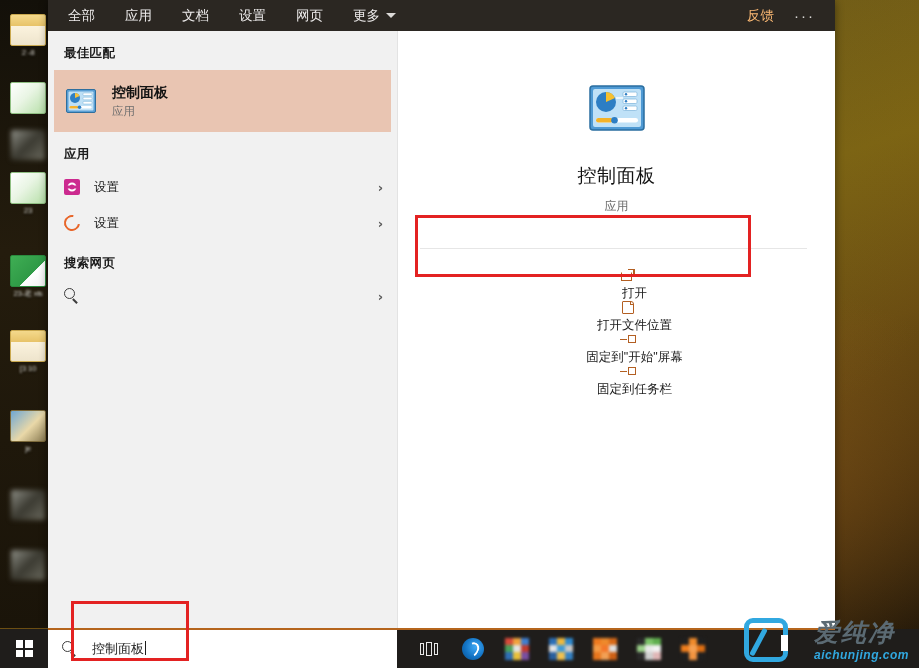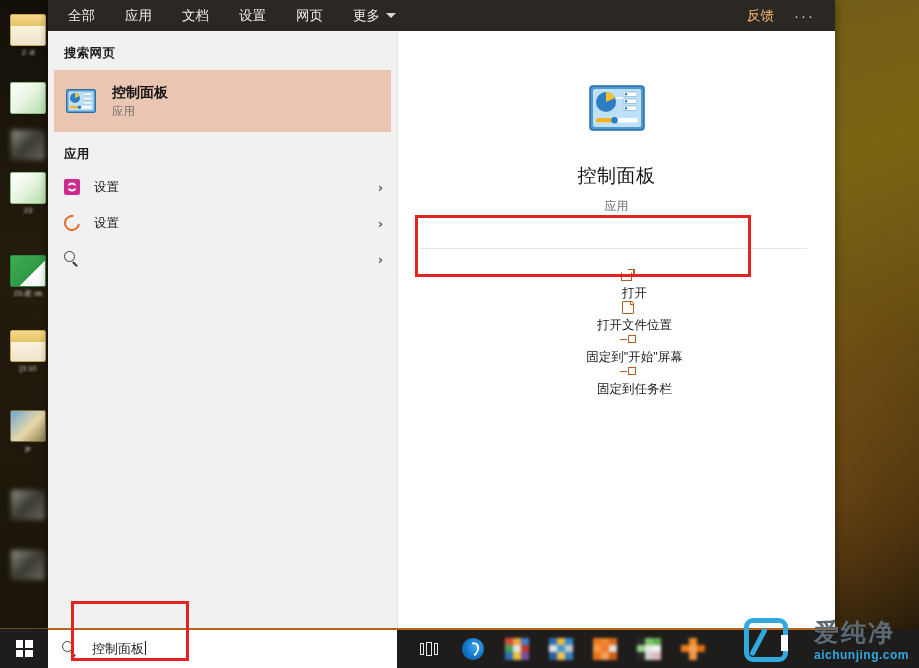--- a/index.html
+++ b/index.html
@@ -189,21 +189,21 @@
     content:"";position:absolute;left:5px;top:4px;width:12px;height:14px;
     border:2.6px solid #ffffff;border-radius:50% 50% 40% 40%;border-bottom-color:transparent;
     border-left-color:transparent;box-sizing:border-box;transform:rotate(28deg);
   }
   .px-ic{width:24px;height:22px;filter:blur(1.6px);display:grid;
     grid-template-columns:repeat(3,1fr);grid-template-rows:repeat(3,1fr);}
   .px-ic i{display:block;}
 
   
   #watermark{
-    position:absolute;right:10px;bottom:6px;display:flex;align-items:center;gap:26px;z-index:50;
+    position:absolute;right:10px;bottom:6px;display:flex;align-items:center;gap:26px;z-index:50;font-style:italic;
   }
   #wm-logo{
     width:44px;height:44px;border:5px solid #31a8e0;border-radius:9px;box-sizing:border-box;
     position:relative;background:transparent;
   }
   #wm-logo::before{
     content:"";position:absolute;left:7px;top:4px;width:5px;height:30px;background:#31a8e0;
     transform:rotate(28deg);border-radius:2px;
   }
   #wm-logo::after{
@@ -271,21 +271,21 @@
     <div id="header-right">
       <div id="feedback">反馈</div>
       <div id="ellipsis">···</div>
     </div>
   </div>
 
   <div id="panel-body">
 
     <div id="left-col">
 
-      <div class="section-title">搜索网页</div>
+      <div class="section-title">最佳匹配</div>
 
       <div id="best-match">
         <svg id="cp-icon-small" viewBox="0 0 30 24">
           <rect x="0.5" y="0.5" width="29" height="23" rx="1.5" fill="#5a9fd4" stroke="#2f6f9e"></rect>
           <rect x="2.5" y="2.5" width="25" height="19" rx="1" fill="#bfe0f5"></rect>
           <circle cx="9" cy="9" r="5" fill="#2f7fc4"></circle>
           <path d="M9 9 L9 4 A5 5 0 0 1 13.6 7 Z" fill="#f7c23c"></path>
           <rect x="17" y="4" width="9" height="2.6" rx="0.8" fill="#ffffff" stroke="#7fb4d8" stroke-width="0.5"></rect>
           <rect x="17" y="8.2" width="9" height="2.6" rx="0.8" fill="#ffffff" stroke="#7fb4d8" stroke-width="0.5"></rect>
           <rect x="17" y="12.4" width="9" height="2.6" rx="0.8" fill="#ffffff" stroke="#7fb4d8" stroke-width="0.5"></rect>
@@ -310,20 +310,21 @@
       </div>
 
       <div class="res-row">
         <div class="res-icon">
             <div class="swirl"></div>
           </div>
         <div class="res-label">设置</div>
         <div class="chev">›</div>
       </div>
 
+      <div class="section-title">搜索网页</div>
 
       <div class="res-row">
         <div class="res-icon">
           <div class="magnifier">
               <div class="lens"></div>
               <div class="handle"></div>
             </div>
         </div>
         <div class="chev">›</div>
       </div>

